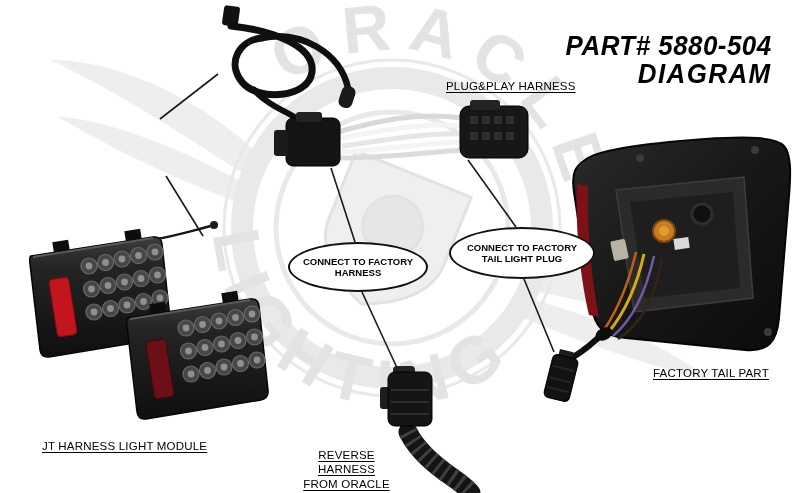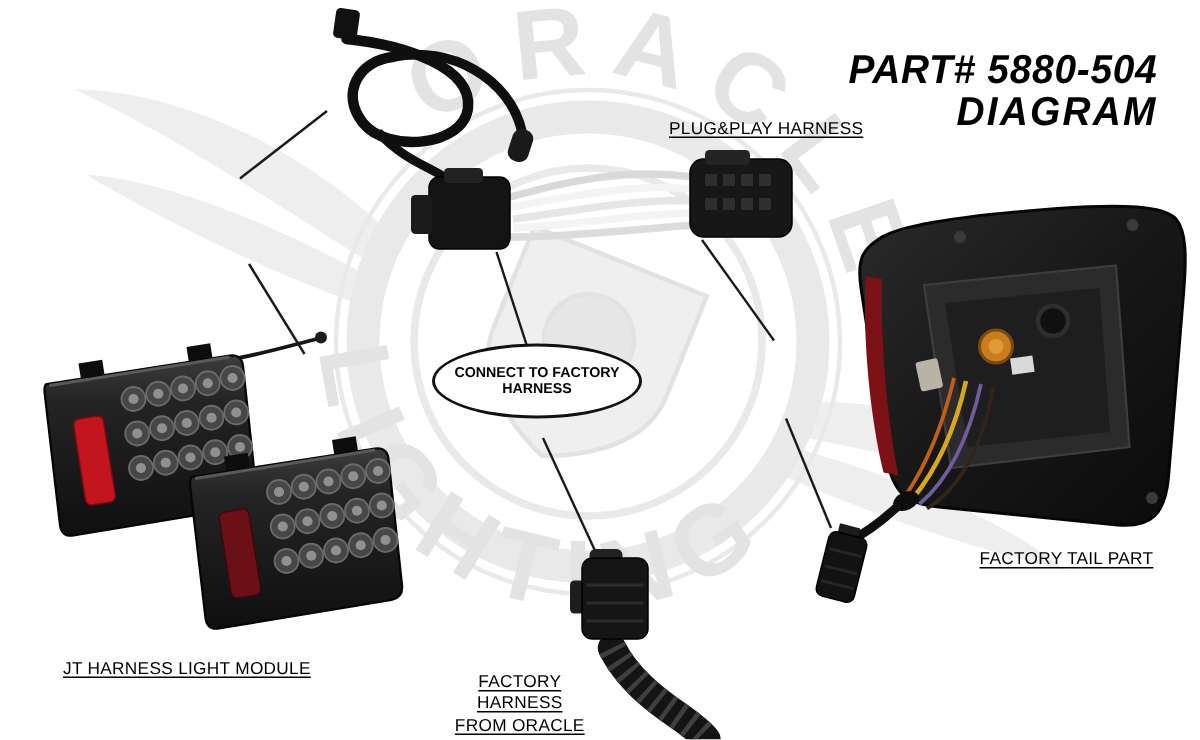--- a/index.html
+++ b/index.html
@@ -13,21 +13,21 @@
   .title { position:absolute; top:33px; right:28px; text-align:right; color:#000;
            font-weight:bold; font-style:italic; transform:scaleX(0.96); transform-origin:right top; }
   .title .l1 { font-size:27px; line-height:1.02; letter-spacing:0.5px; }
   .title .l2 { font-size:27px; line-height:1.02; letter-spacing:1.5px; }
 
   .callout { position:absolute; background:#ffffff; border:2px solid #111111; border-radius:50%;
              display:flex; align-items:center; justify-content:center; text-align:center;
              font-weight:bold; font-size:9.5px; line-height:1.2; color:#000;
              padding:5px 12px; }
   .callout-jt   { left:95px;  top:118px; width:122px; height:58px; }
-  .callout-fh   { left:288px; top:229px; width:140px; height:50px; }
+  .callout-fh   { left:288px; top:242px; width:140px; height:50px; }
   .callout-tlp  { left:449px; top:227px; width:146px; height:52px; }
 
   .part-label { position:absolute; font-weight:normal; font-size:11.5px; color:#000;
                 letter-spacing:0.2px; text-decoration:underline; text-underline-offset:2px;padding-left:15px; }
   .lbl-harness { left:431px; top:80px; }
   .lbl-module  { left:27px;  top:440px; }
   .lbl-fharn   { left:275px; top:448px; width:128px; text-align:center; text-decoration:none; }
   .lbl-fharn span { display:block; text-decoration:underline; text-underline-offset:2px; line-height:1.25; }
   .lbl-tail    { left:638px; top:367px; }
 </style>
@@ -218,23 +218,26 @@
 
   <div class="overlay">
     <div class="title">
       <div class="l1">PART# 5880-504</div>
       <div class="l2">DIAGRAM</div>
     </div>
 
     <div class="callout callout-fh">
       <span>CONNECT TO FACTORY HARNESS</span>
     </div>
+    <div class="callout callout-tlp">
+      <span>CONNECT TO FACTORY TAIL LIGHT PLUG</span>
+    </div>
 
     <div class="part-label lbl-harness">PLUG&amp;PLAY HARNESS</div>
     <div class="part-label lbl-module">JT HARNESS LIGHT MODULE</div>
     <div class="part-label lbl-fharn">
-      <span>FACTORY HARNESS</span>
+      <span>REVERSE HARNESS</span>
       <span>FROM ORACLE</span>
     </div>
     <div class="part-label lbl-tail">FACTORY TAIL PART</div>
   </div>
 
 </div>
 
 </body></html>

